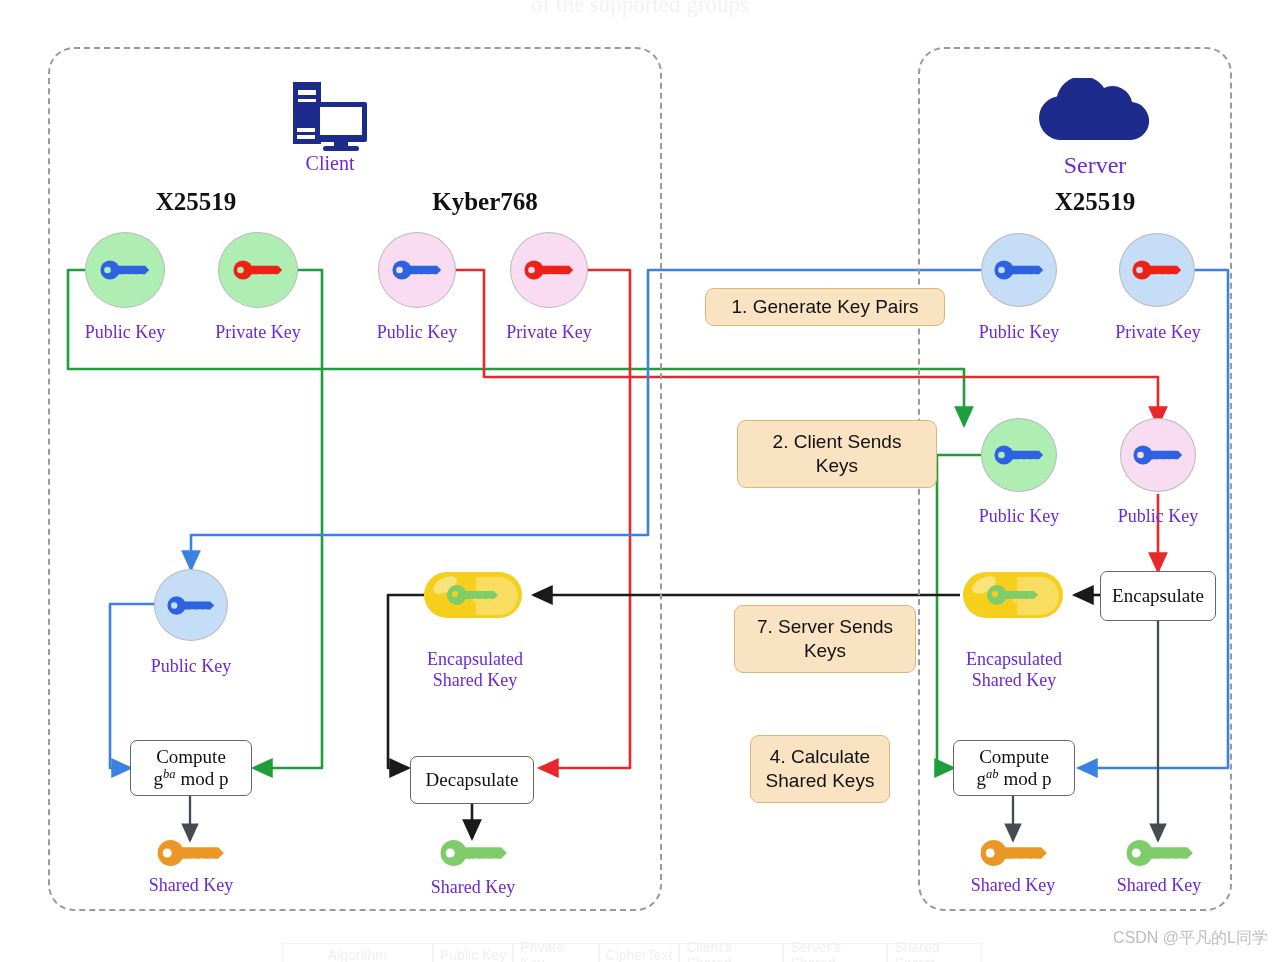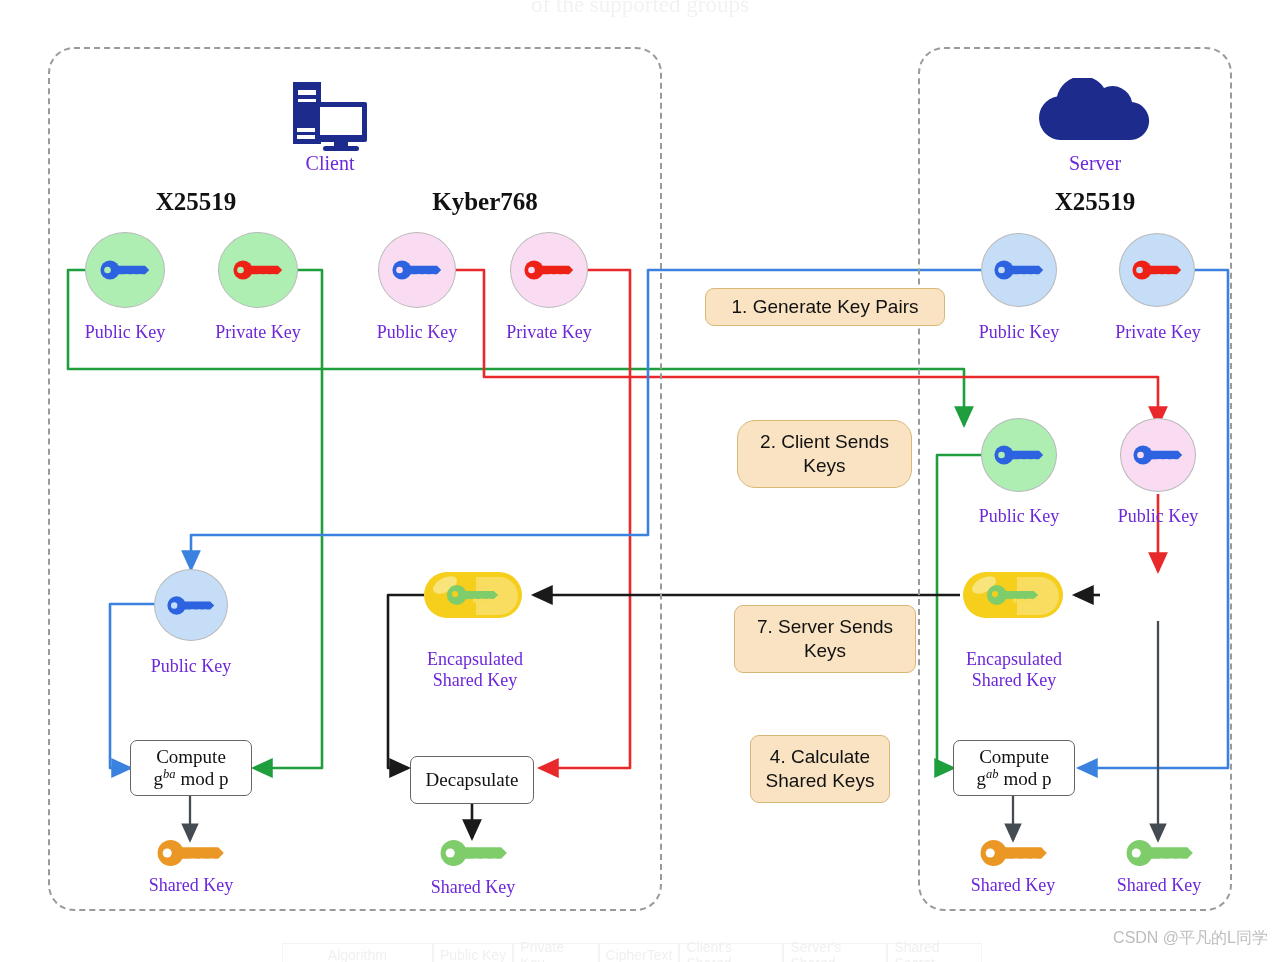--- a/index.html
+++ b/index.html
@@ -169,21 +169,21 @@
       <rect x="48" y="68" width="36" height="5" rx="2.5" fill="#1c2b8c"></rect>
     </svg>
   </div>
   <div class="node-label" style="left:275px;top:152px;width:110px;font-size:20px;">Client</div>
 
   <div class="abs" style="left:1030px;top:78px;width:130px;height:78px;">
     <svg viewBox="0 0 130 70" width="130" height="70">
       <path d="M30,62 a22,22 0 0 1 -3,-43.6 a26,26 0 0 1 47,-8.5 a20,20 0 0 1 28,14 a17,17 0 0 1 -4,38 z" fill="#1c2b8c"></path>
     </svg>
   </div>
-  <div class="node-label" style="left:1030px;top:152px;width:130px;font-size:20px;">Server</div>
+  <div class="node-label" style="left:1030px;top:152px;width:130px;font-size:24px;">Server</div>
 
   <div class="alg-title" style="left:116px;top:188px;width:160px;">X25519</div>
   <div class="alg-title" style="left:405px;top:188px;width:160px;">Kyber768</div>
   <div class="alg-title" style="left:1015px;top:188px;width:160px;">X25519</div>
 
   <div class="kcircle kc-green" style="left:85px;top:232px;width:80px;height:76px;">
     <svg viewBox="0 0 60 26" width="50" height="22">
       <circle cx="12" cy="13" r="11.5" fill="#2d62e0"></circle>
         <circle cx="9" cy="13" r="4" fill="#aeeeb3"></circle>
       <path d="M21,8 h33 l5,5 l-5,5 h-33 z" fill="#2d62e0"></path>
@@ -317,20 +317,21 @@
       <rect x="30" y="17" width="4" height="4.6" fill="#f7dc54"></rect>
         <rect x="38" y="17" width="4" height="4.6" fill="#f7dc54"></rect>
         <rect x="46" y="17" width="4" height="4.6" fill="#f7dc54"></rect>
     </svg>
   </div>
   <div class="node-label two" style="left:944px;top:632px;width:140px;">
     <span>Encapsulated</span><br>
     <span>Shared Key</span>
   </div>
 
+  <div class="obox" style="left:1100px;top:571px;width:116px;height:50px;">Encapsulate</div>
 
   <div class="obox" style="left:410px;top:744px;width:124px;height:48px;margin-top:12px;">Decapsulate</div>
 
   <div class="obox" style="left:130px;top:740px;width:122px;height:56px;flex-direction:column;">
     <span>Compute</span>
     <span><span>g</span><sup>ba</sup><span> mod p</span></span>
   </div>
 
   <div class="obox" style="left:953px;top:740px;width:122px;height:56px;flex-direction:column;">
     <span>Compute</span>
@@ -379,21 +380,21 @@
         <circle cx="9" cy="13" r="4" fill="#ffffff"></circle>
       <path d="M21,8 h33 l5,5 l-5,5 h-33 z" fill="#7fcc6b"></path>
       <rect x="30" y="18" width="4" height="5" fill="#ffffff"></rect>
         <rect x="38" y="18" width="4" height="5" fill="#ffffff"></rect>
         <rect x="46" y="18" width="4" height="5" fill="#ffffff"></rect>
     </svg>
   </div>
   <div class="node-label" style="left:1098px;top:875px;width:122px;">Shared Key</div>
 
   <div class="step" style="left:665px;top:288px;width:240px;height:38px;">1. Generate Key Pairs</div>
-  <div class="step" style="left:697px;top:420px;width:175px;height:68px;white-space:pre-line;border-radius:18px;">2. Client Sends
+  <div class="step" style="left:697px;top:420px;width:200px;height:68px;white-space:pre-line;">2. Client Sends
 Keys</div>
   <div class="step" style="left:694px;top:605px;width:182px;height:68px;white-space:pre-line;">7. Server Sends
 Keys</div>
   <div class="step" style="left:710px;top:735px;width:140px;height:68px;white-space:pre-line;">4. Calculate
 Shared Keys</div>
 
   <div class="ghost-table">
     <div class="gc" style="width:160px;">Algorithm</div>
     <div class="gc" style="width:85px;">Public Key</div>
     <div class="gc" style="width:90px;">Private Key</div>

